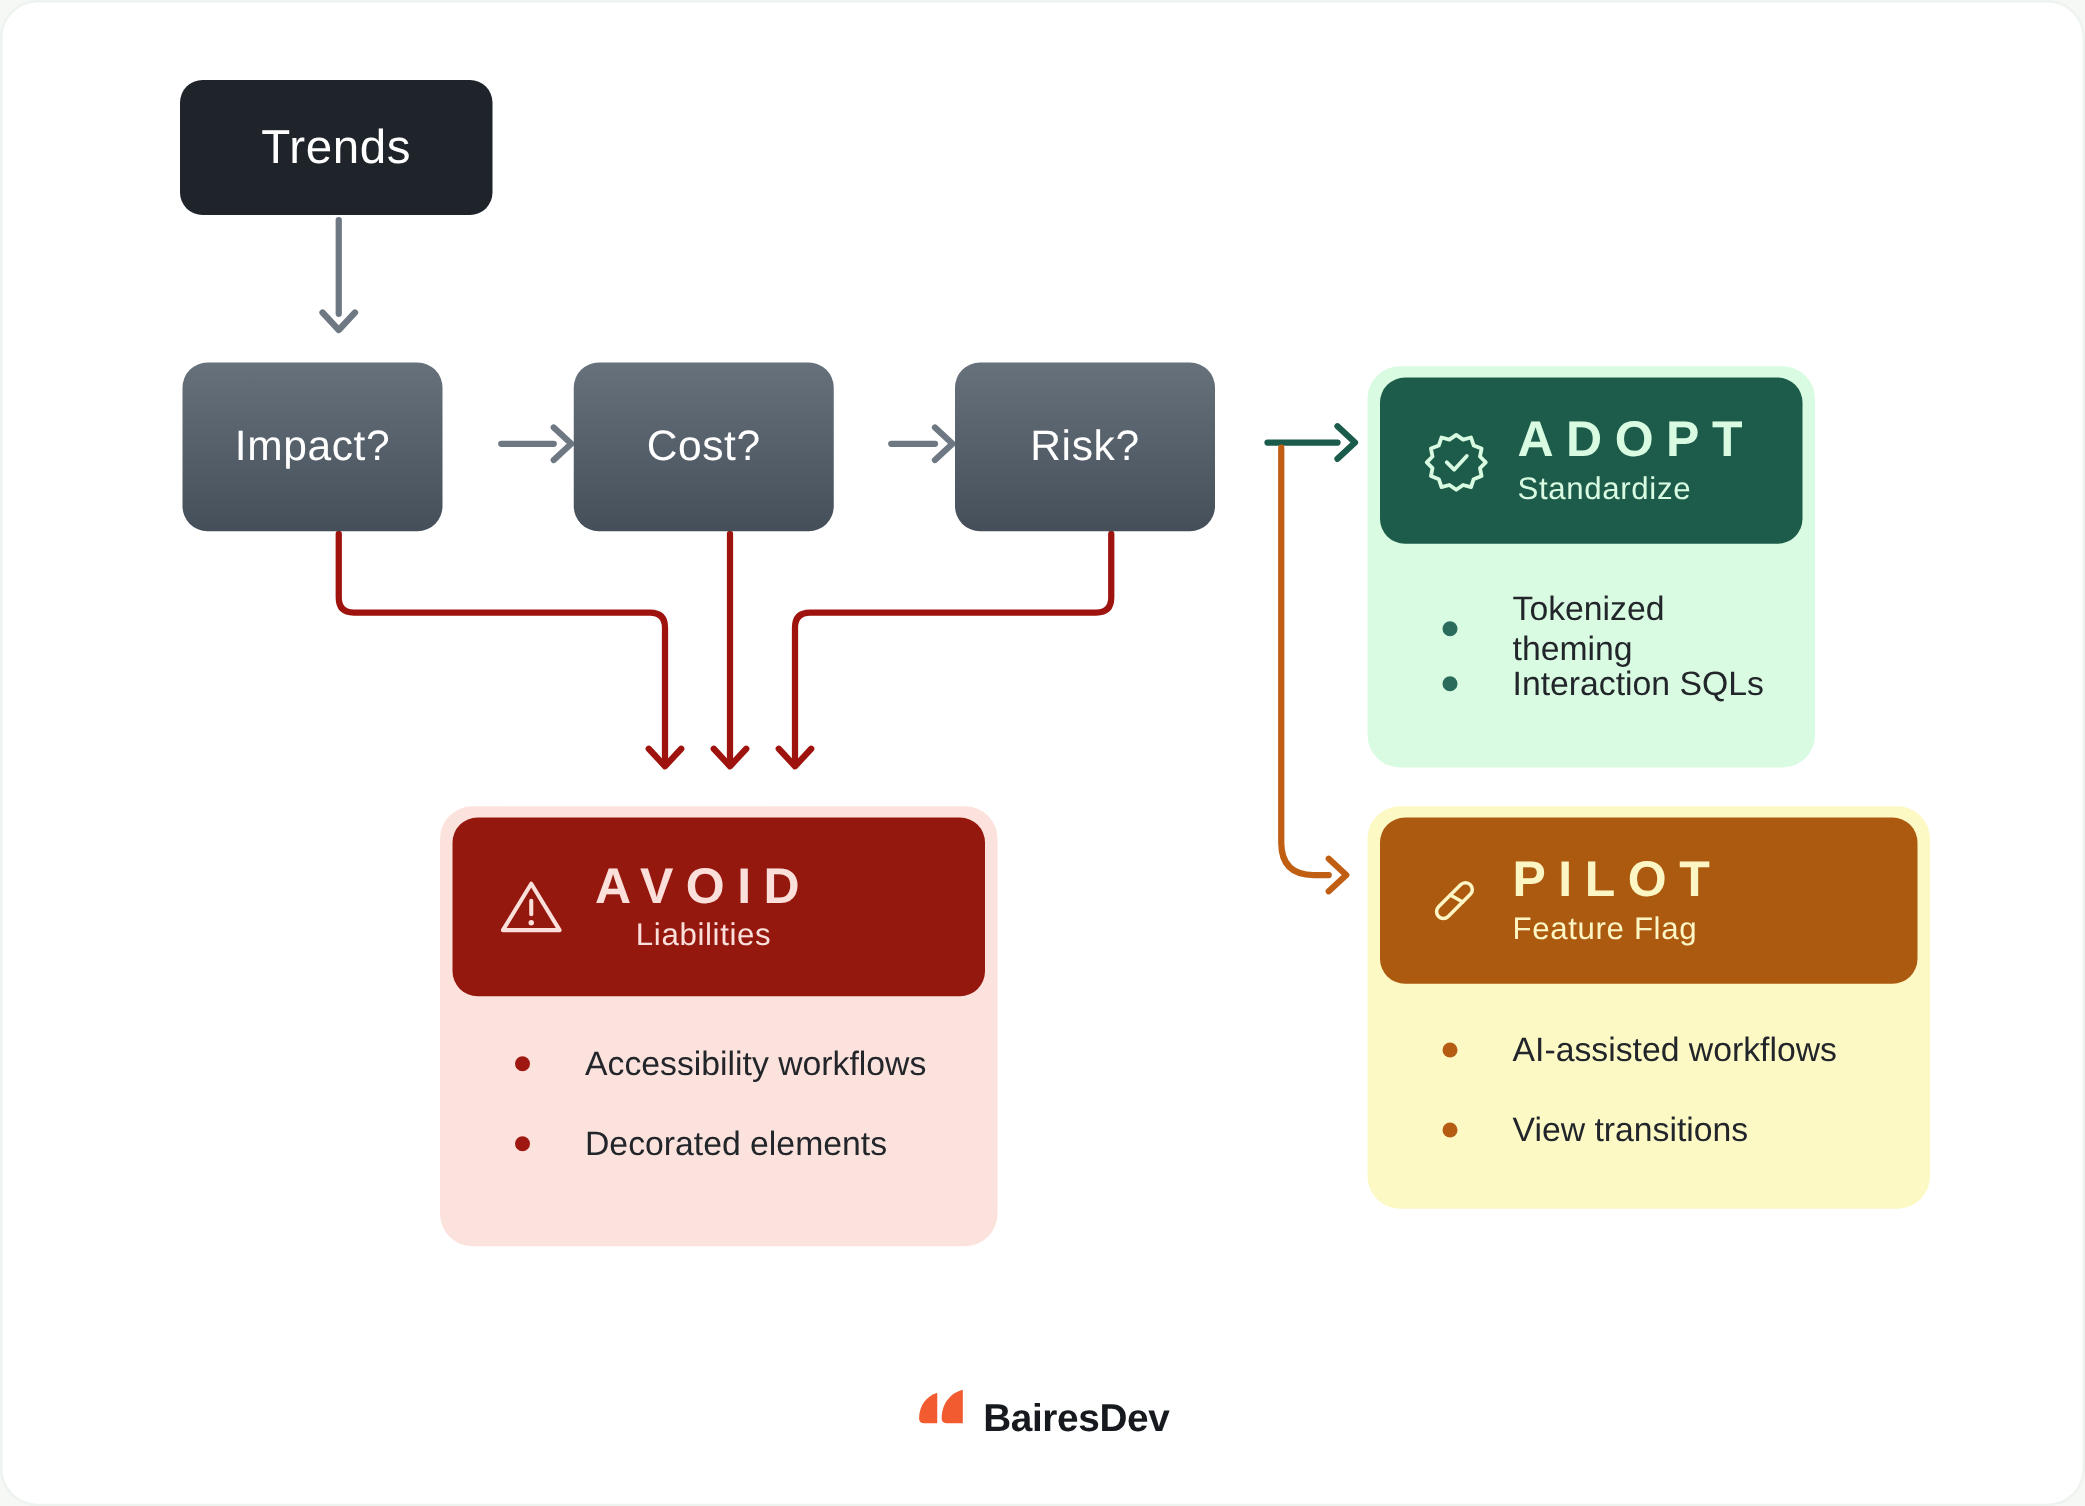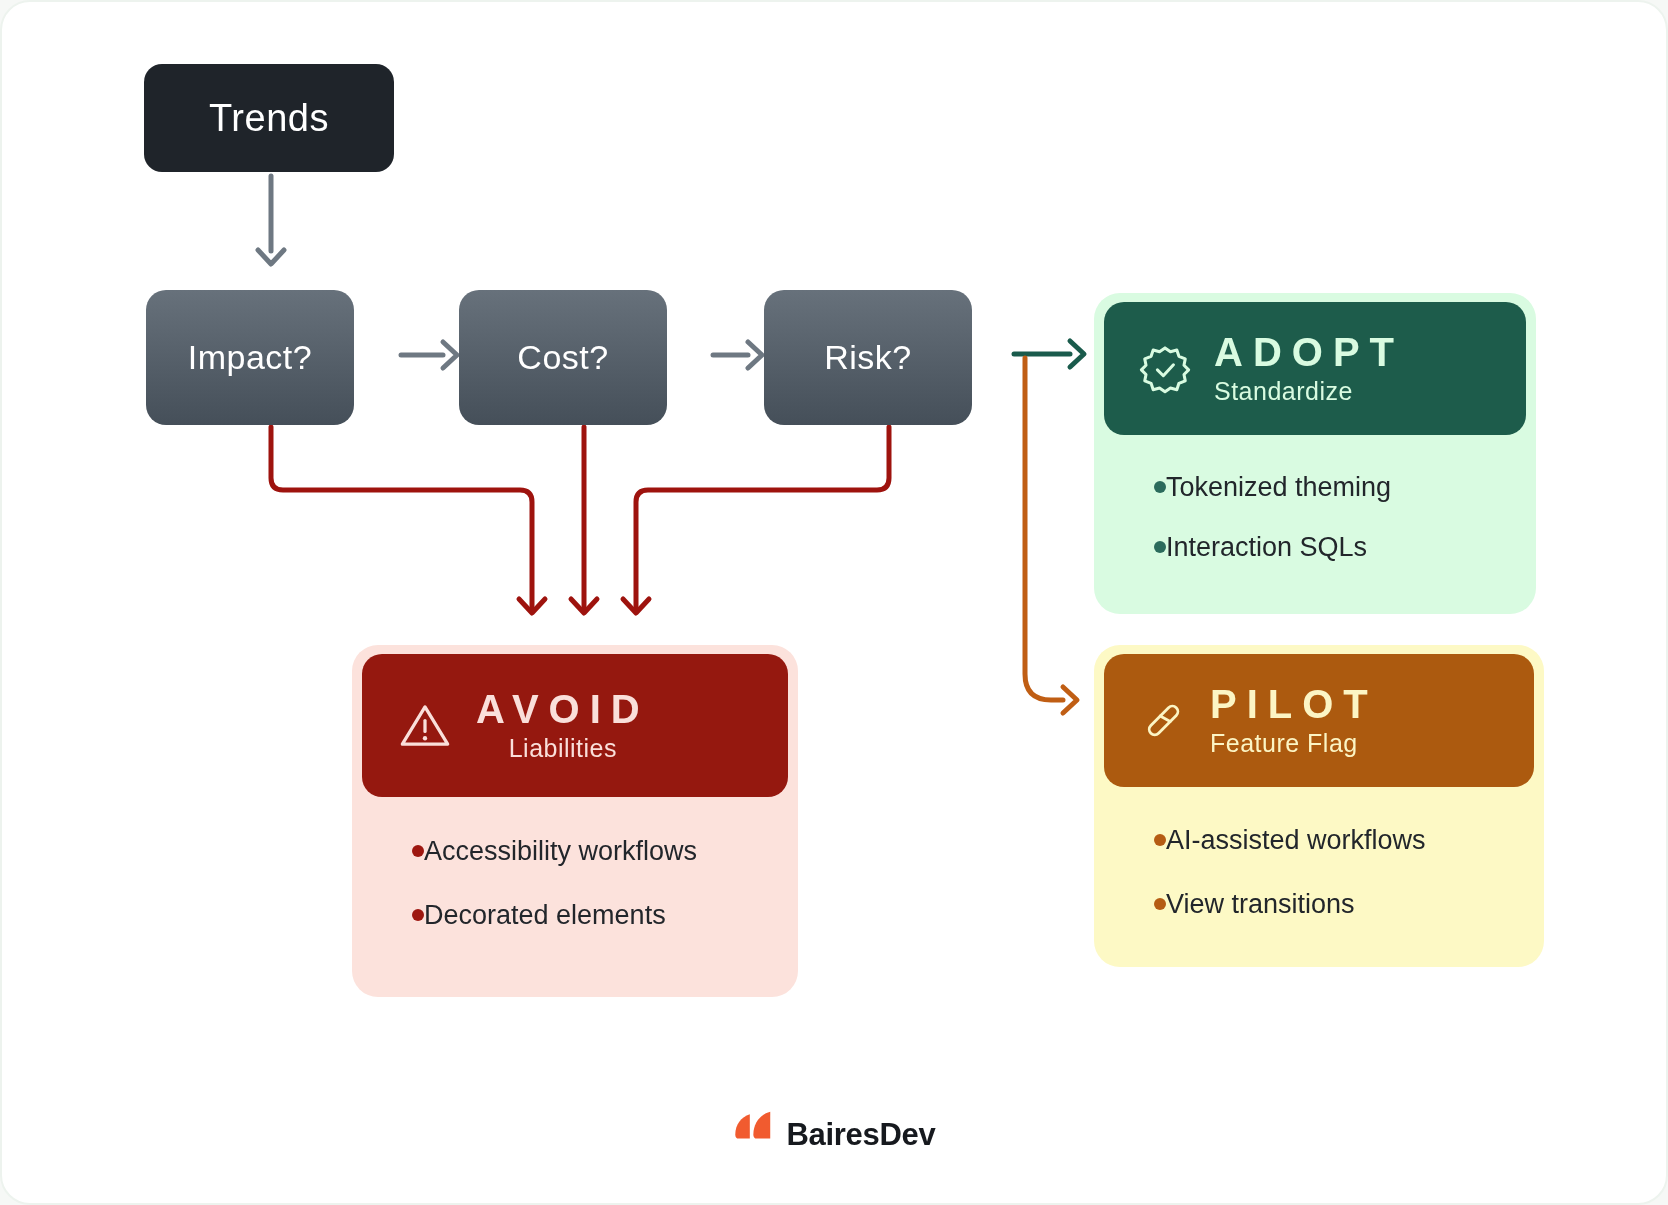--- a/index.html
+++ b/index.html
@@ -32,34 +32,34 @@
   .outcome{position:absolute;border-radius:26px;}
   .outcome-header{
     position:absolute;left:10px;right:10px;top:9px;height:133px;border-radius:20px;
     display:flex;align-items:center;padding-left:34px;gap:22px;
   }
   .oh-tall{height:143px;}
   .o-title{font-size:40px;font-weight:700;letter-spacing:10px;line-height:1.05;}
   .o-sub{font-size:25px;letter-spacing:.5px;margin-top:4px;}
   .o-icon{flex:0 0 auto;display:block;}
 
-  .adopt{left:1092px;top:291px;width:442px;height:321px;background:var(--c-adopt_bg);}
+  .adopt{left:1092px;top:291px;width:358px;height:321px;background:var(--c-adopt_bg);}
   .adopt .outcome-header{background:var(--c-adopt_header);color:var(--c-adopt_text);}
   .adopt .dot{background:var(--c-adopt_dot);}
 
   .pilot{left:1092px;top:643px;width:450px;height:322px;background:var(--c-pilot_bg);}
   .pilot .outcome-header{background:var(--c-pilot_header);color:var(--c-pilot_text);}
   .pilot .dot{background:var(--c-pilot_dot);}
 
   .avoid{left:350px;top:643px;width:446px;height:352px;background:var(--c-avoid_bg);}
   .avoid .outcome-header{background:var(--c-avoid_header);color:var(--c-avoid_text);text-align:center;}
   .avoid .dot{background:var(--c-avoid_dot);}
 
   .bullet-row{
-    position:absolute;left:60px;right:20px;display:flex;align-items:center;
+    position:absolute;left:60px;right:20px;display:flex;align-items:center;gap:44px;
     color:var(--c-body_text);font-size:27px;line-height:32px;
   }
   .dot{width:12px;height:12px;border-radius:50%;flex:0 0 auto;}
 
   .brand{
     position:absolute;left:50%;top:1096px;transform:translateX(-50%);
     display:flex;align-items:center;gap:10px;
   }
   .brand-name{font-size:31px;font-weight:700;color:var(--c-brand_text);letter-spacing:-.3px;margin-top:19px;}
   .icon-stroke{fill:none;stroke:currentColor;stroke-width:3.6;stroke-linecap:round;stroke-linejoin:round;}

